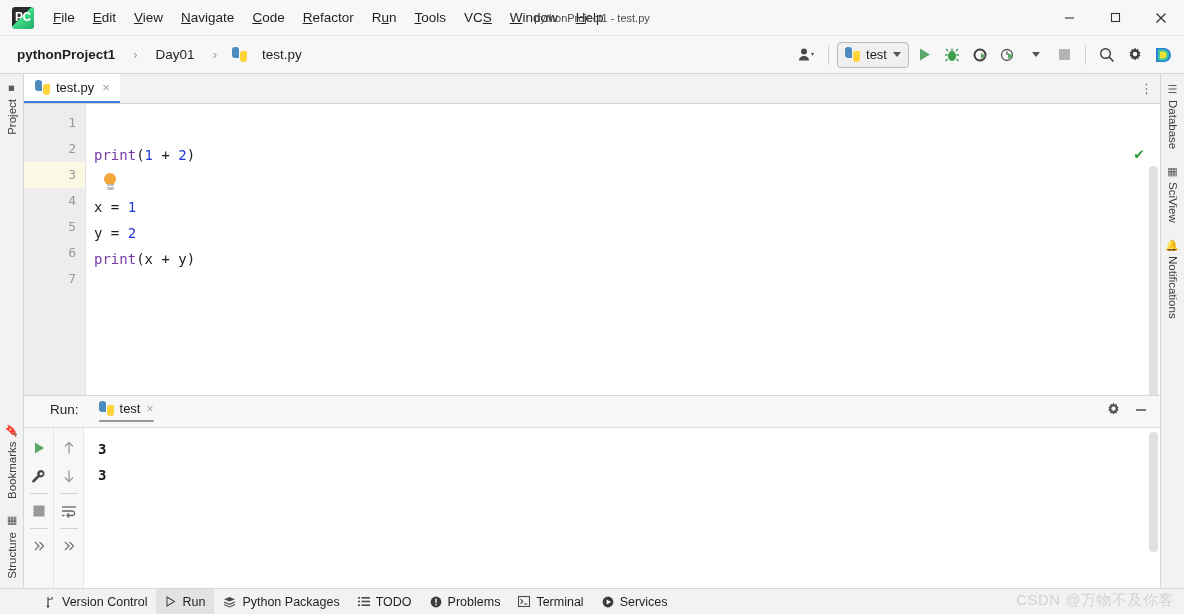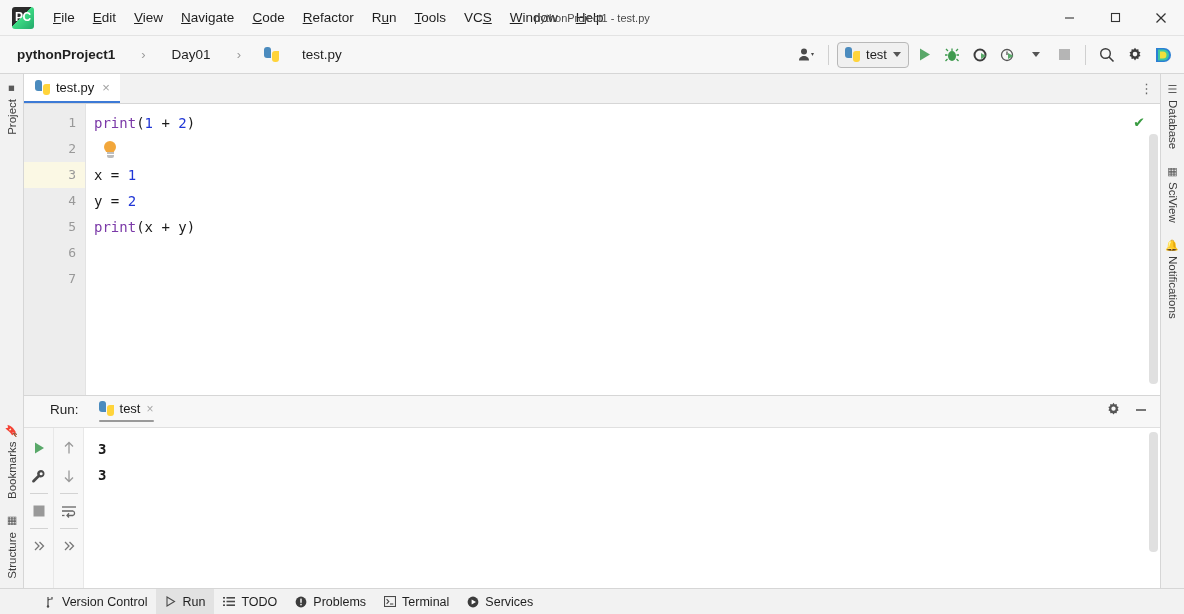--- a/index.html
+++ b/index.html
@@ -36,21 +36,21 @@
   }
   .wincontrols { margin-left:auto; display:flex; height:36px; z-index:2; }
   .wc { width:46px; height:36px; display:flex; align-items:center; justify-content:center; color:#333; }
   .wc svg { display:block; }
 
   
   .toolbar {
     height:38px; flex:0 0 38px; background:#f7f7f7; display:flex; align-items:center;
     padding:0 8px 0 14px; border-bottom:1px solid #d6d6d6;
   }
-  .crumbs { display:flex; align-items:center; gap:20px; font-size:13.5px; }
+  .crumbs { display:flex; align-items:center; gap:12px; font-size:13.5px; }
   .crumb { padding:2px 3px; color:#1f1f1f; white-space:nowrap; }
   .crumb.bold { font-weight:bold; }
   .crumb-sep { color:#9a9a9a; font-size:13px; padding:0 3px; }
   .tb-right { margin-left:auto; display:flex; align-items:center; gap:2px; }
   .tb-btn { width:26px; height:26px; display:flex; align-items:center; justify-content:center; border-radius:3px; }
   .tb-sep { width:1px; height:20px; background:#d0d0d0; margin:0 6px; }
   .runcfg {
     display:flex; align-items:center; gap:6px; height:26px; padding:0 7px;
     border:1px solid #b8b8b8; border-radius:4px; background:#f0f0f0;
   }
@@ -97,21 +97,21 @@
   .editorwrap { flex:1 1 auto; display:flex; background:#fff; min-height:0; position:relative; border-bottom:1px solid #d6d6d6; }
   .gutter {
     width:62px; flex:0 0 62px; background:#ededed; padding-top:6px; position:relative;
     border-right:1px solid #e3e3e3;
   }
   .gline { height:26px; line-height:26px; text-align:right; padding-right:9px;
      font-family:"DejaVu Sans Mono", monospace; font-size:13px; color:#999; }
   .gline.hl { background:#FBF8E4; }
   .code {
     flex:1 1 auto; padding-top:6px; position:relative; overflow:hidden;
-    font-family:"DejaVu Sans Mono", monospace; font-size:14px;
+    font-family:"DejaVu Sans Mono", monospace; font-size:14px;margin-top:32px;
   }
   .cline { height:26px; line-height:26px; padding-left:8px; white-space:pre; }
   .cline.hl { background:#FBF8E4; }
   .kw-fn { color:#7b39a8; }
   .num { color:#2036d6; }
   .punct { color:#1a1a1a; }
   .comment { color:#909090; font-style:italic; font-family:"Liberation Sans", sans-serif; font-size:13.5px; }
   .bulb { width:16px; height:18px; position:relative; display:inline-block; vertical-align:middle; margin-left:8px; }
   .bulb .glass { position:absolute; left:2px; top:0; width:12px; height:12px; border-radius:50%; background:#F2A73B; }
   .bulb .base { position:absolute; left:4.5px; top:11px; width:7px; height:6px; background:#bdbdbd; border-radius:0 0 2px 2px; }
@@ -471,20 +471,30 @@
     <div class="sb-item active">
       <span class="sb-ico">
         <svg width="11" height="11" viewBox="0 0 11 11">
             <path d="M2 1 L9.5 5.5 L2 10 Z" fill="none" stroke="#4a4a4a" stroke-width="1.1"></path>
           </svg>
       </span>
       <span>Run</span>
     </div>
     <div class="sb-item">
       <span class="sb-ico">
+        <svg width="13" height="12" viewBox="0 0 13 12">
+            <path d="M6.5 1 L12 3.3 L6.5 5.6 L1 3.3 Z" fill="#4a4a4a"></path>
+            <path d="M1 6 L6.5 8.3 L12 6" stroke="#4a4a4a" stroke-width="1.1" fill="none"></path>
+            <path d="M1 8.6 L6.5 10.9 L12 8.6" stroke="#4a4a4a" stroke-width="1.1" fill="none"></path>
+          </svg>
+      </span>
+      <span>Python Packages</span>
+    </div>
+    <div class="sb-item">
+      <span class="sb-ico">
         <svg width="12" height="11" viewBox="0 0 12 11">
             <g fill="#4a4a4a">
               <rect x="0" y="1" width="2" height="1.6"></rect>
               <rect x="3.5" y="1" width="8.5" height="1.6"></rect>
               <rect x="0" y="4.7" width="2" height="1.6"></rect>
               <rect x="3.5" y="4.7" width="8.5" height="1.6"></rect>
               <rect x="0" y="8.4" width="2" height="1.6"></rect>
               <rect x="3.5" y="8.4" width="8.5" height="1.6"></rect>
             </g>
           </svg>
@@ -513,14 +523,15 @@
     </div>
     <div class="sb-item">
       <span class="sb-ico">
         <svg width="12" height="12" viewBox="0 0 12 12">
             <circle cx="6" cy="6" r="5.4" fill="#3c3c3c"></circle>
             <path d="M4.6 3.4 L9 6 L4.6 8.6 Z" fill="#fff"></path>
           </svg>
       </span>
       <span>Services</span>
     </div>
+    <div class="watermark">CSDN @万物不及你客</div>
   </div>
 </div>
 
 </body></html>

